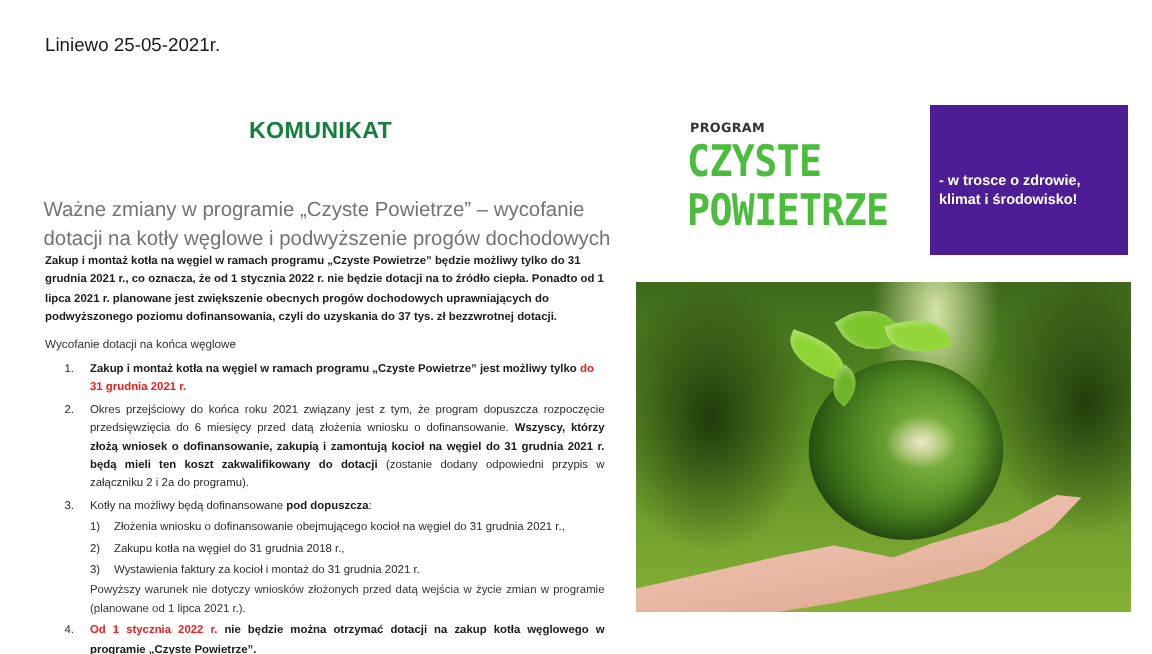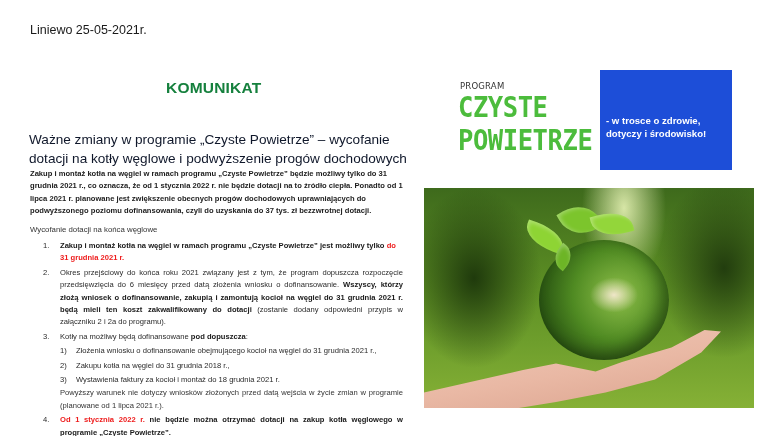--- a/index.html
+++ b/index.html
@@ -15,21 +15,21 @@
       position: absolute; left: 30px; top: 23px;
       font-size: 12.5px; color: #1a1a1a;
     }
     .title {
       position: absolute; left: 166px; top: 79px;
       font-size: 15.5px; font-weight: bold; color: #15803d;
       letter-spacing: 0.2px;
     }
     .subhead {
       position: absolute; left: 29px; top: 130px; width: 390px;
-      font-size: 13.6px; line-height: 19px; color: #0f172a;
+      font-size: 13.6px; line-height: 19px; color: #737373;
     }
     .intro {
       position: absolute; left: 30px; top: 168px; width: 374px;
       font-size: 7.6px; line-height: 12.4px; font-weight: bold; color: #1c1c1c;
       text-align: left;
     }
     .list-caption {
       position: absolute; left: 30px; top: 225px;
       font-size: 7.8px; color: #333;
     }
@@ -42,36 +42,36 @@
     .li.justify .txt { text-align: justify; text-align-last: left; display: block; }
     .b { font-weight: bold; color: #1a1a1a; }
     .red { color: #ee1c1c; font-weight: bold; }
     .sub { position: relative; padding-left: 16px; margin-top: 2px; }
     .sub .snum { position: absolute; left: 0; top: 0; }
     .note { color: #333; display: block; text-align: justify; text-align-last: left; margin-top: 1px; }
 
     
     .logo-program {
       position: absolute; left: 460px; top: 81px;
-      font-size: 8.5px; font-weight: normal; color: #333; letter-spacing: 0.2px;
+      font-size: 8.5px; font-weight: bold; color: #333; letter-spacing: 0.2px;
       font-family: "DejaVu Sans", sans-serif;
     }
     .logo-line {
       position: absolute; left: 458px;
       font-family: "DejaVu Sans Mono", "Liberation Mono", monospace;
       font-weight: bold; color: #4cbc3c;
       font-size: 29px; line-height: 29px;
       letter-spacing: -0.5px;
       transform: scaleX(0.88); transform-origin: left top;
     }
     .logo-line.l1 { top: 93px; }
     .logo-line.l2 { top: 126px; }
     .green-box {
-      position: absolute; left: 600px; top: 70px; width: 132px; height: 100px;
-      background: #1d4ed8;
+      position: absolute; left: 620px; top: 70px; width: 132px; height: 100px;
+      background: #4c1d95;
       display: flex; align-items: center;
       padding-left: 6px;
     }
     .green-box .tag {
       color: #ffffff; font-weight: bold; font-size: 9.6px; line-height: 13px;
       margin-top: 14px;
     }
 
     
     .photo {
@@ -134,39 +134,39 @@
       <div class="sub">
         <span class="snum">1)</span>
         <span>Złożenia wniosku o dofinansowanie obejmującego kocioł na węgiel do 31 grudnia 2021 r.,</span>
       </div>
       <div class="sub">
         <span class="snum">2)</span>
         <span>Zakupu kotła na węgiel do 31 grudnia 2018 r.,</span>
       </div>
       <div class="sub">
         <span class="snum">3)</span>
-        <span>Wystawienia faktury za kocioł i montaż do 18 grudnia 2021 r.</span>
+        <span>Wystawienia faktury za kocioł i montaż do 31 grudnia 2021 r.</span>
       </div>
       <span class="note">Powyższy warunek nie dotyczy wniosków złożonych przed datą wejścia w życie zmian w programie (planowane od 1 lipca 2021 r.).</span>
     </div>
 
     <div class="li justify">
       <span class="num">4.</span>
       <span class="txt"><span class="red">Od 1 stycznia 2022 r.</span><span class="b"> nie będzie można otrzymać dotacji na zakup kotła węglowego w programie „Czyste Powietrze”.</span></span>
     </div>
   </div>
 
   <div class="logo-program">PROGRAM</div>
   <div class="logo-line l1">CZYSTE</div>
   <div class="logo-line l2">POWIETRZE</div>
 
   <div class="green-box">
     <div class="tag">
       <div>- w trosce o zdrowie,</div>
-      <div>dotyczy i środowisko!</div>
+      <div>klimat i środowisko!</div>
     </div>
   </div>
 
   <div class="photo" aria-label="hand-holding-green-globe-with-leaves">
     <div class="hand"></div>
     <div class="globe"></div>
     <div class="leaf a"></div>
     <div class="leaf b"></div>
     <div class="leaf c"></div>
     <div class="leaf d"></div>

